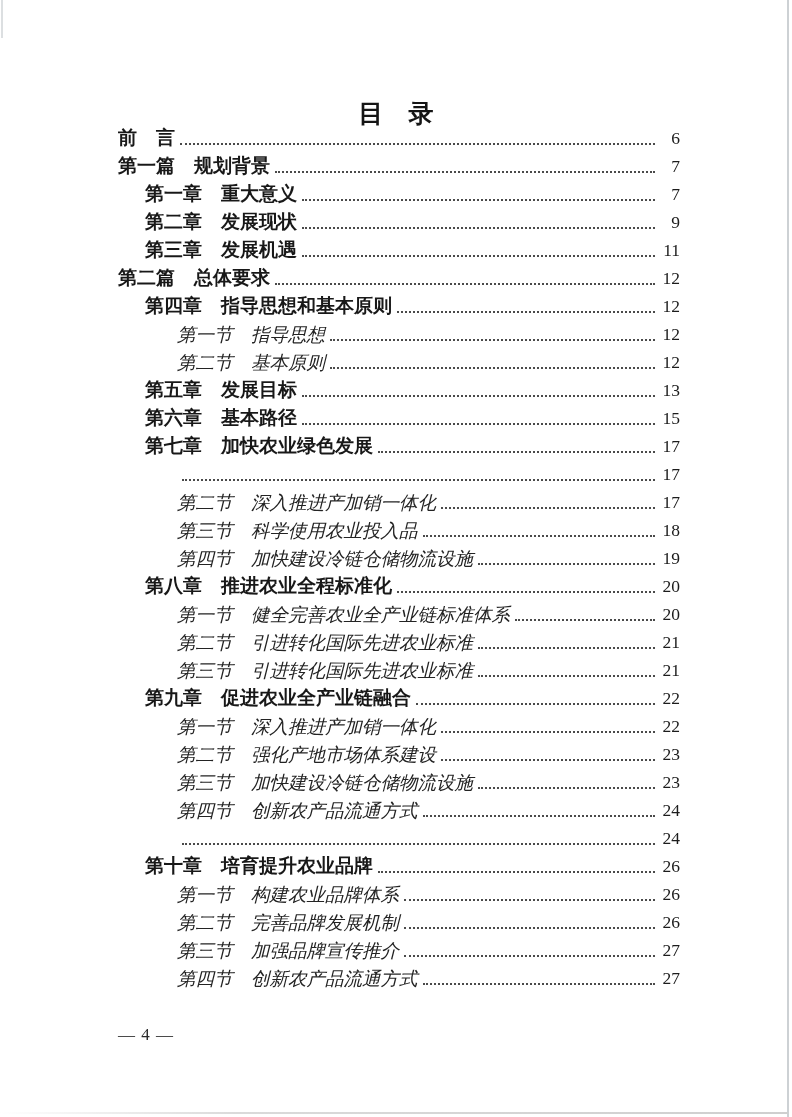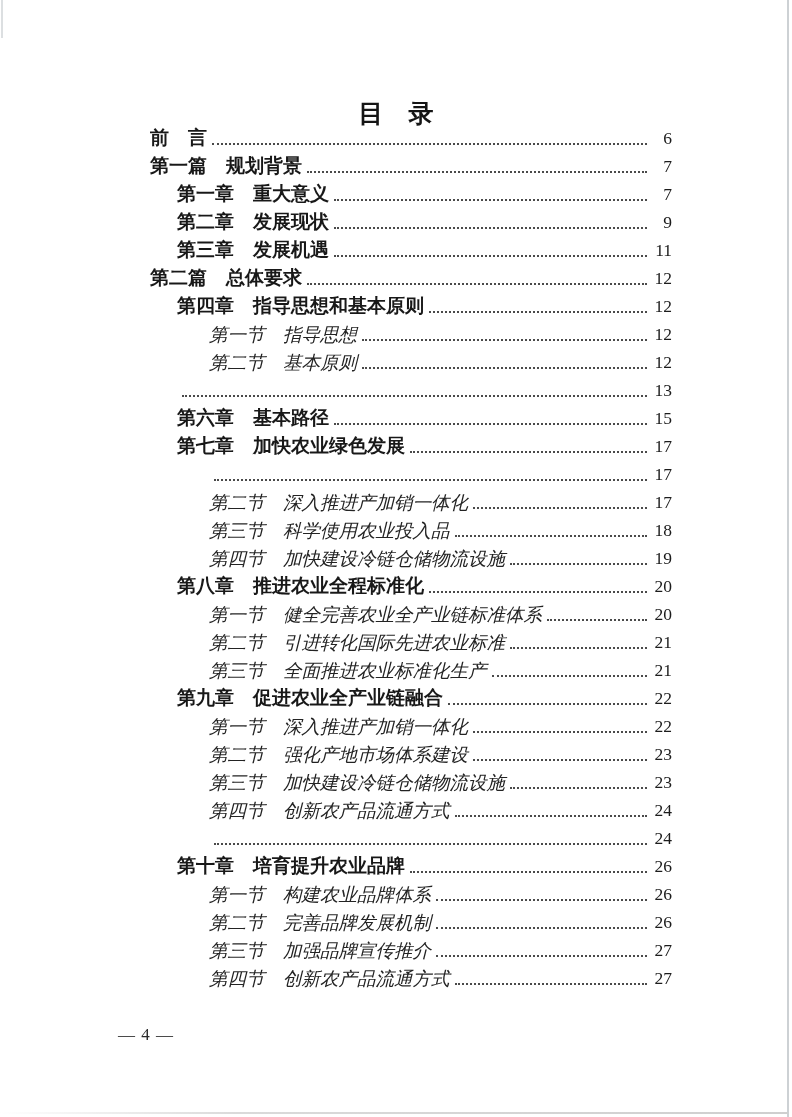--- a/index.html
+++ b/index.html
@@ -50,23 +50,22 @@
     text-align: center;
     font-size: 25px;
     font-weight: 700;
     color: #151515;
     white-space: pre;
   }
   
   .toc {
     position: absolute;
     left: 118px;
-    right: 120px;
+    right: 112px;
     top: 124px;
-    margin-left: 32px;
   }
   .toc-row {
     display: flex;
     align-items: center;
     height: 28px;
   }
   .toc-row .toc-label {
     white-space: pre;
     flex: 0 0 auto;
   }
@@ -165,20 +164,21 @@
         <span class="toc-label">第一节　指导思想</span>
         <span class="toc-leader"></span>
         <span class="toc-page">12</span>
       </div>
       <div class="toc-row lvl2 kai">
         <span class="toc-label">第二节　基本原则</span>
         <span class="toc-leader"></span>
         <span class="toc-page">12</span>
       </div>
       <div class="toc-row lvl1 bold">
+        <span class="toc-label">第五章　发展目标</span>
         <span class="toc-leader"></span>
         <span class="toc-page">13</span>
       </div>
       <div class="toc-row lvl1 bold">
         <span class="toc-label">第六章　基本路径</span>
         <span class="toc-leader"></span>
         <span class="toc-page">15</span>
       </div>
       <div class="toc-row lvl1 bold">
         <span class="toc-label">第七章　加快农业绿色发展</span>
@@ -213,21 +213,21 @@
         <span class="toc-label">第一节　健全完善农业全产业链标准体系</span>
         <span class="toc-leader"></span>
         <span class="toc-page">20</span>
       </div>
       <div class="toc-row lvl2 kai">
         <span class="toc-label">第二节　引进转化国际先进农业标准</span>
         <span class="toc-leader"></span>
         <span class="toc-page">21</span>
       </div>
       <div class="toc-row lvl2 kai">
-        <span class="toc-label">第三节　全面推进农业标准化生产</span>
+        <span class="toc-label">第三节　引进转化国际先进农业标准</span>
         <span class="toc-leader"></span>
         <span class="toc-page">21</span>
       </div>
       <div class="toc-row lvl1 bold">
         <span class="toc-label">第九章　促进农业全产业链融合</span>
         <span class="toc-leader"></span>
         <span class="toc-page">22</span>
       </div>
       <div class="toc-row lvl2 kai">
         <span class="toc-label">第一节　深入推进产加销一体化</span>

